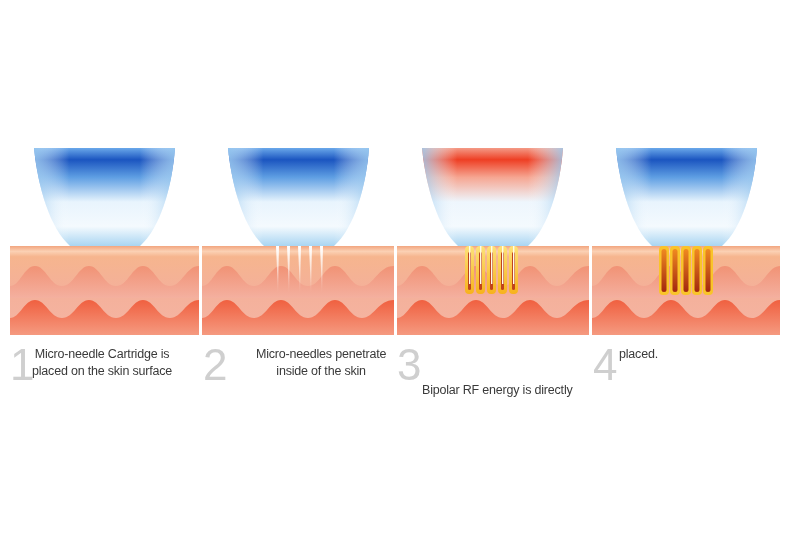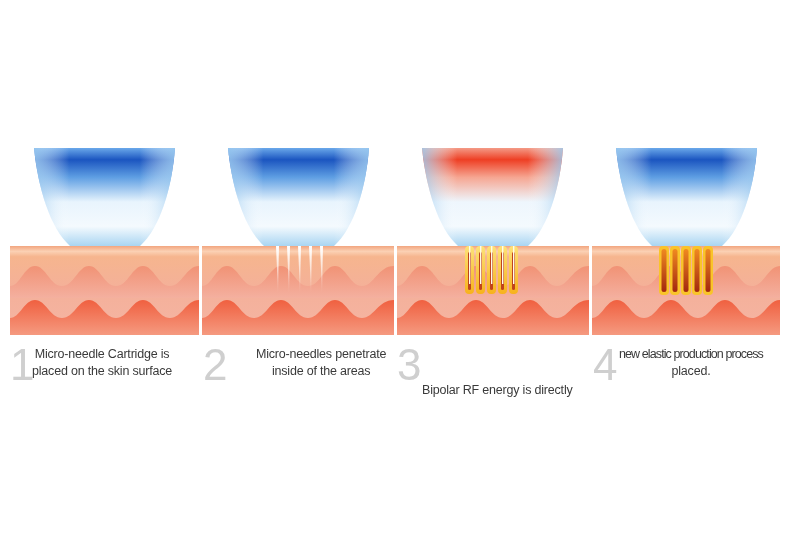--- a/index.html
+++ b/index.html
@@ -187,32 +187,31 @@
     <div class="step-text">
       <span>Micro-needle Cartridge is</span>
       <span>placed on the skin surface</span>
     </div>
   </div>
 
   <div class="caption" style="left:203px; width:190px;">
     <div class="step-num">2</div>
     <div class="step-text" style="left:26px;margin-left:27px;">
       <span>Micro-needles penetrate</span>
-      <span>inside of the areas</span>
+      <span>inside of the skin</span>
     </div>
   </div>
 
   <div class="caption" style="left:397px; width:195px;">
     <div class="step-num">3</div>
     <div class="step-text" style="left:25px;margin-top:36px;">
       <span>Bipolar RF energy is directly</span>
     </div>
   </div>
 
   <div class="caption" style="left:593px; width:195px;">
     <div class="step-num">4</div>
     <div class="step-text condensed" style="left:26px;">
-      <span class="l2">new elastic production process</span>
       <span>placed.</span>
     </div>
   </div>
 
 </div>
 
 </body></html>

